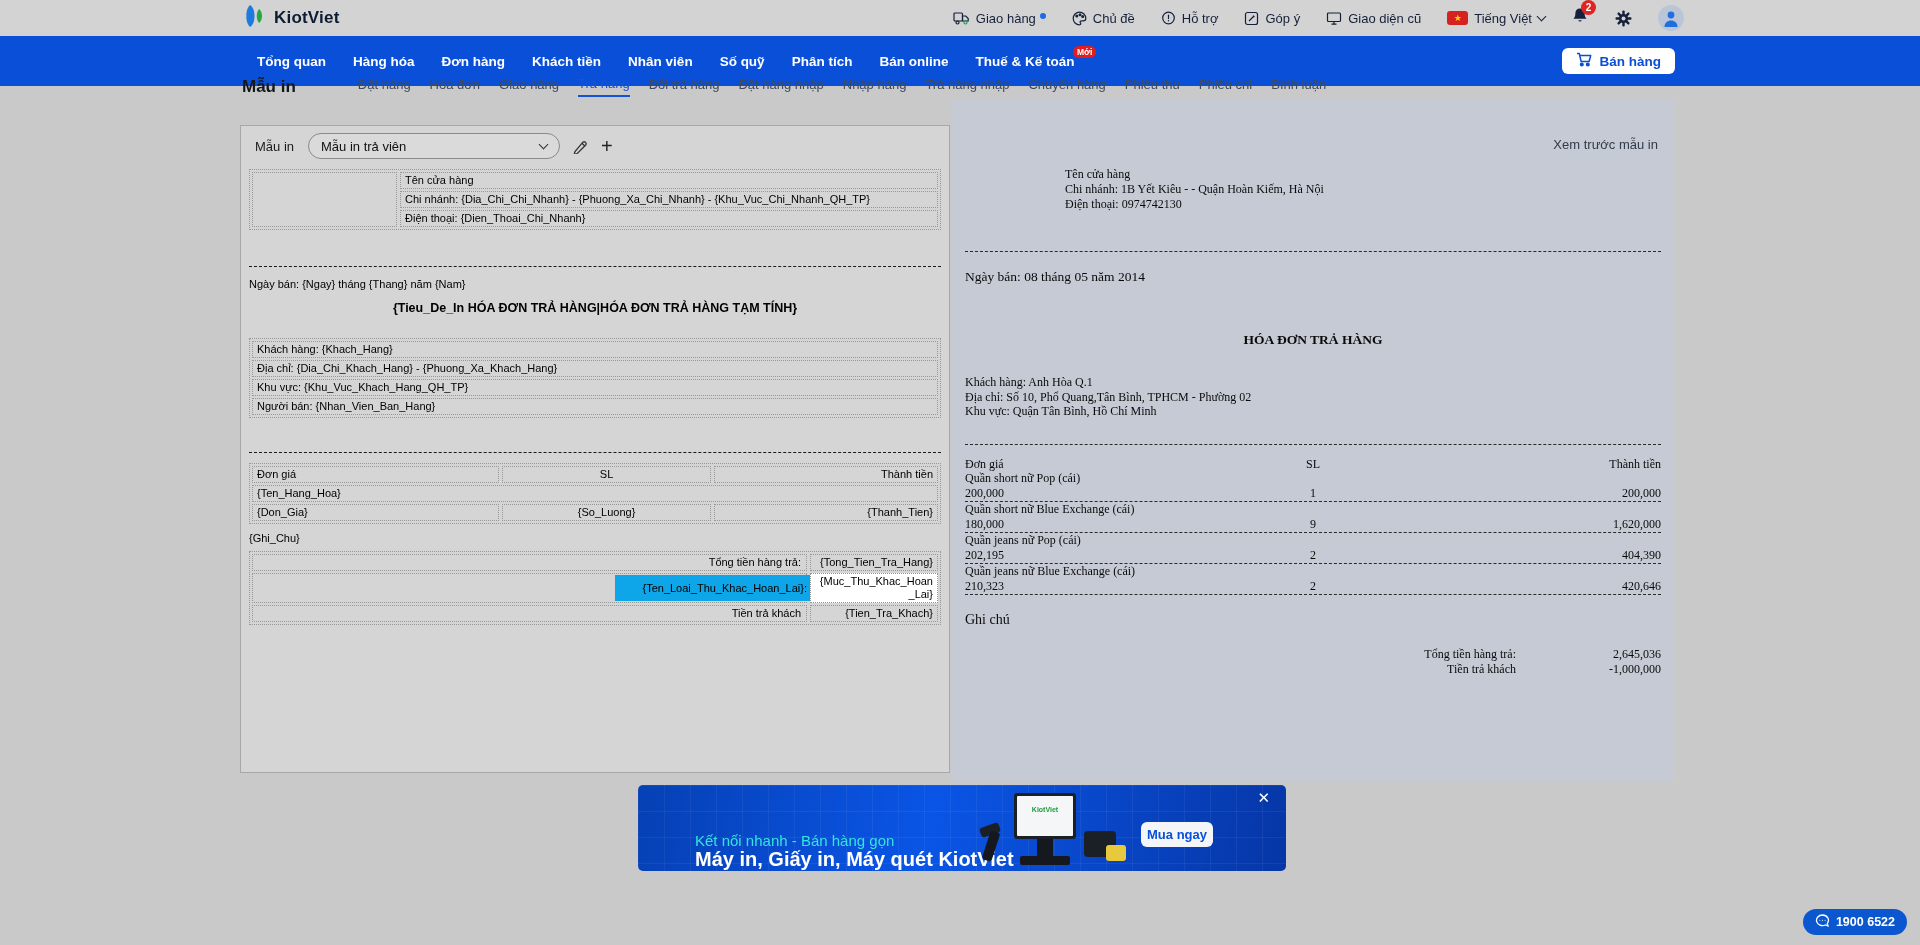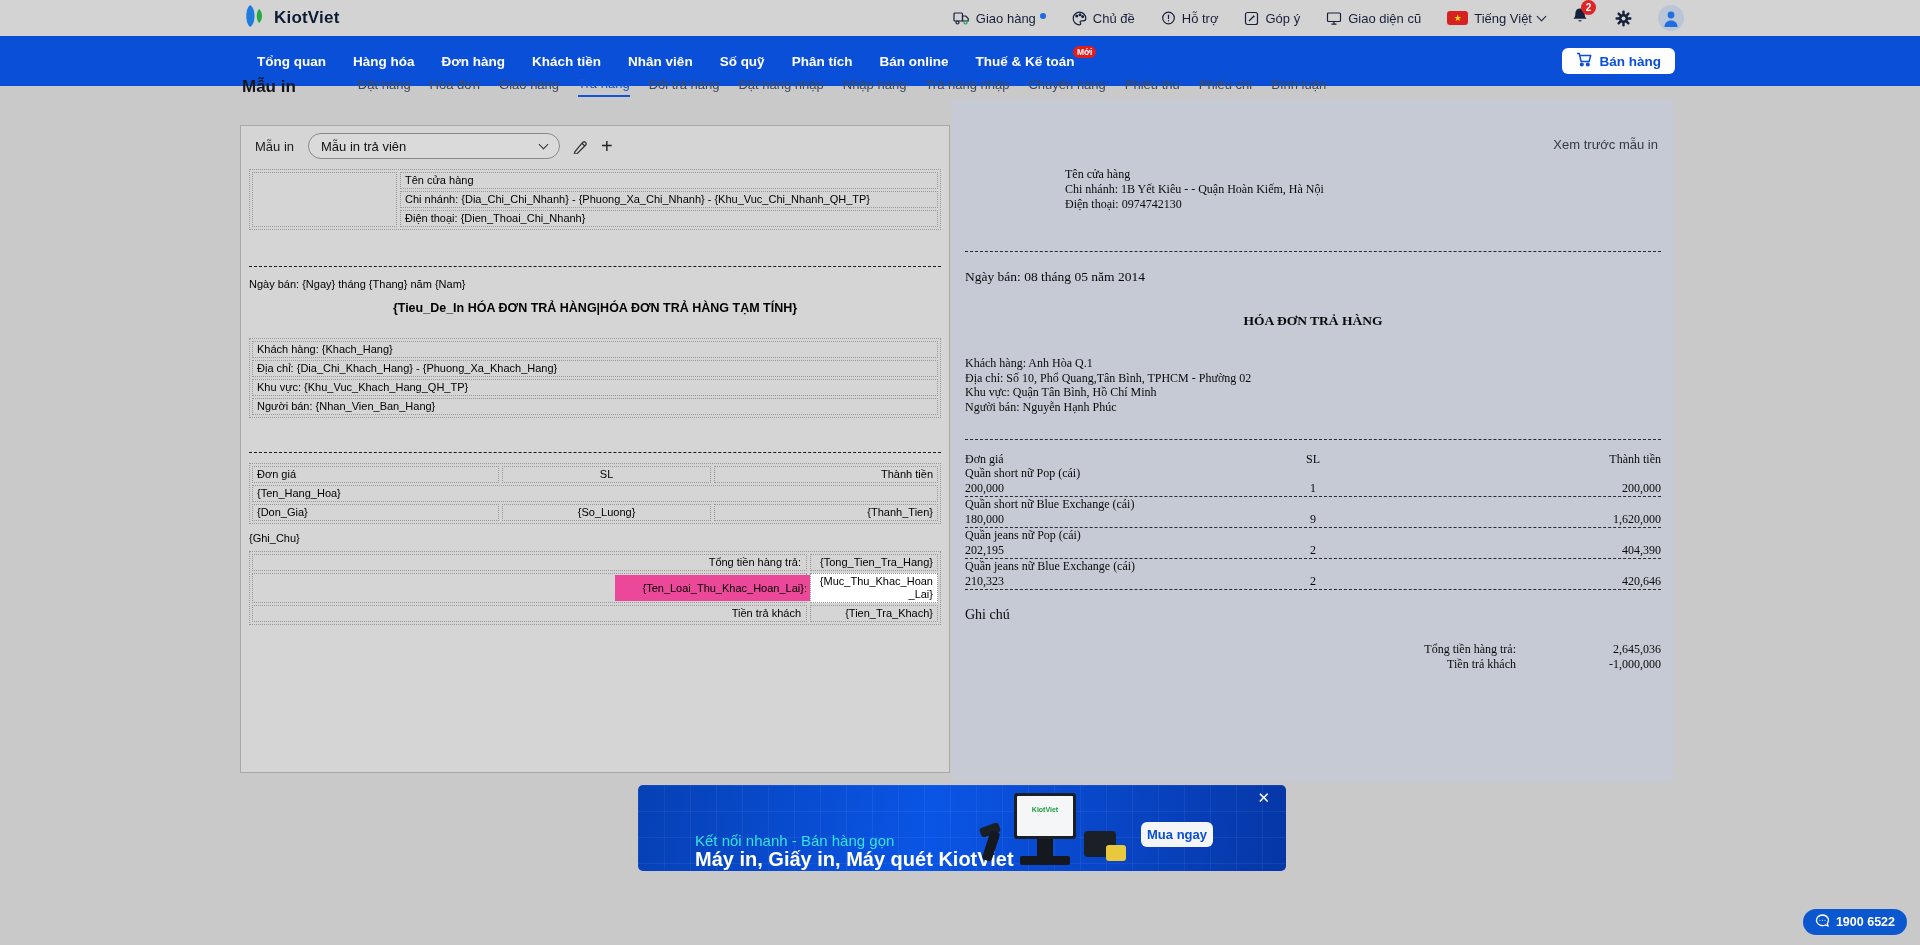--- a/index.html
+++ b/index.html
@@ -72,21 +72,21 @@
   .dashline { border-top:1.4px dashed #1a1a1a; height:0; }
   .tpl-title { text-align:center; font-weight:bold; font-size:12.5px; }
   .c36 { flex:0 0 36%; } .c31 { flex:0 0 30.5%; text-align:center; justify-content:center; }
   .c33 { flex:1; text-align:right; justify-content:flex-end; }
   .tot-row { display:flex; gap:3px; margin-top:2px; }
   .tot-label { flex:1; border:1px dotted #979797; min-height:15px; line-height:13px;
     display:flex; align-items:center; justify-content:flex-end; padding:1px 5px; }
   .tot-value { width:128px; border:1px dotted #979797; min-height:15px; line-height:13px;
     display:flex; align-items:center; justify-content:flex-end; padding:1px 4px; text-align:right; }
   .hl { background:#fff; }
-  .hl-span { background:#ec4899; height:100%; min-height:22px; display:flex; align-items:center;
+  .hl-span { background:#0ea5e9; height:100%; min-height:22px; display:flex; align-items:center;
     justify-content:flex-end; padding:0 4px; margin:-1px -5px -1px 8px; width:196px; }
   .wrapv { display:block; word-break:break-all; }
 
   
   .preview { position:absolute; left:952px; top:99px; width:722px; height:683px;
     background:#c5cad4; }
   .preview-label { position:absolute; top:38px; right:16px; font-size:13px; color:#323b4a; }
   .doc { position:absolute; left:13px; top:68px; width:696px;
     font-family:"Liberation Serif","DejaVu Serif",serif; font-size:12px; color:#0a0a0a; }
   .doc .store { margin-left:100px; line-height:15px; }
@@ -359,26 +359,25 @@
 <div class="preview">
   <div class="preview-label">Xem trước mẫu in</div>
   <div class="doc">
     <div class="store">
       <div>Tên cửa hàng</div>
       <div>Chi nhánh: 1B Yết Kiêu - - Quận Hoàn Kiếm, Hà Nội</div>
       <div>Điện thoại: 0974742130</div>
     </div>
     <div class="pdash" style="margin-top:39px;"></div>
     <div class="pdate" style="margin-top:17px;">Ngày bán: 08 tháng 05 năm 2014</div>
-    <div class="ptitle" style="margin-top:28px;">HÓA ĐƠN TRẢ HÀNG</div>
+    <div class="ptitle" style="margin-top:47px;">HÓA ĐƠN TRẢ HÀNG</div>
     <div class="pcust" style="margin-top:27px;">
       <div>Khách hàng: Anh Hòa Q.1</div>
       <div>Địa chỉ: Số 10, Phổ Quang,Tân Bình, TPHCM - Phường 02</div>
       <div>Khu vực: Quận Tân Bình, Hồ Chí Minh</div>
-      <div>Người bán: Nguyễn Hạnh Phúc</div>
     </div>
     <div class="pdash" style="margin-top:25px;"></div>
     <div class="prow" style="margin-top:12px;">
       <span class="p35l">Đơn giá</span>
       <span class="p30c">SL</span>
       <span class="p35r">Thành tiền</span>
     </div>
     <div class="pitem">
       <div>Quần short nữ Pop (cái)</div>
       <div class="prow">

